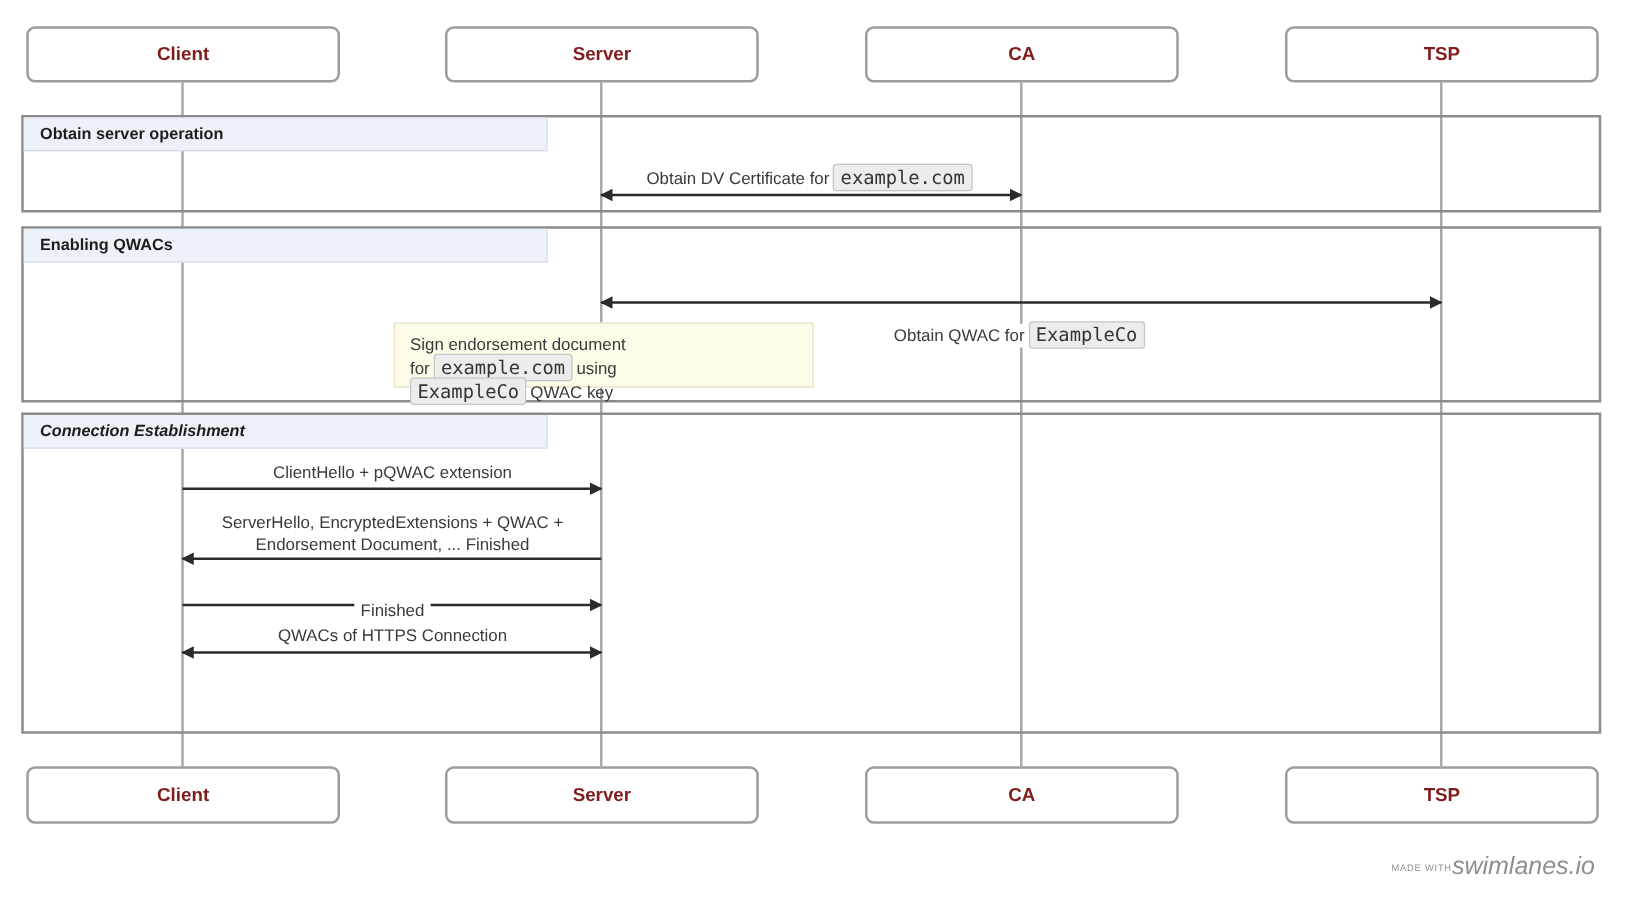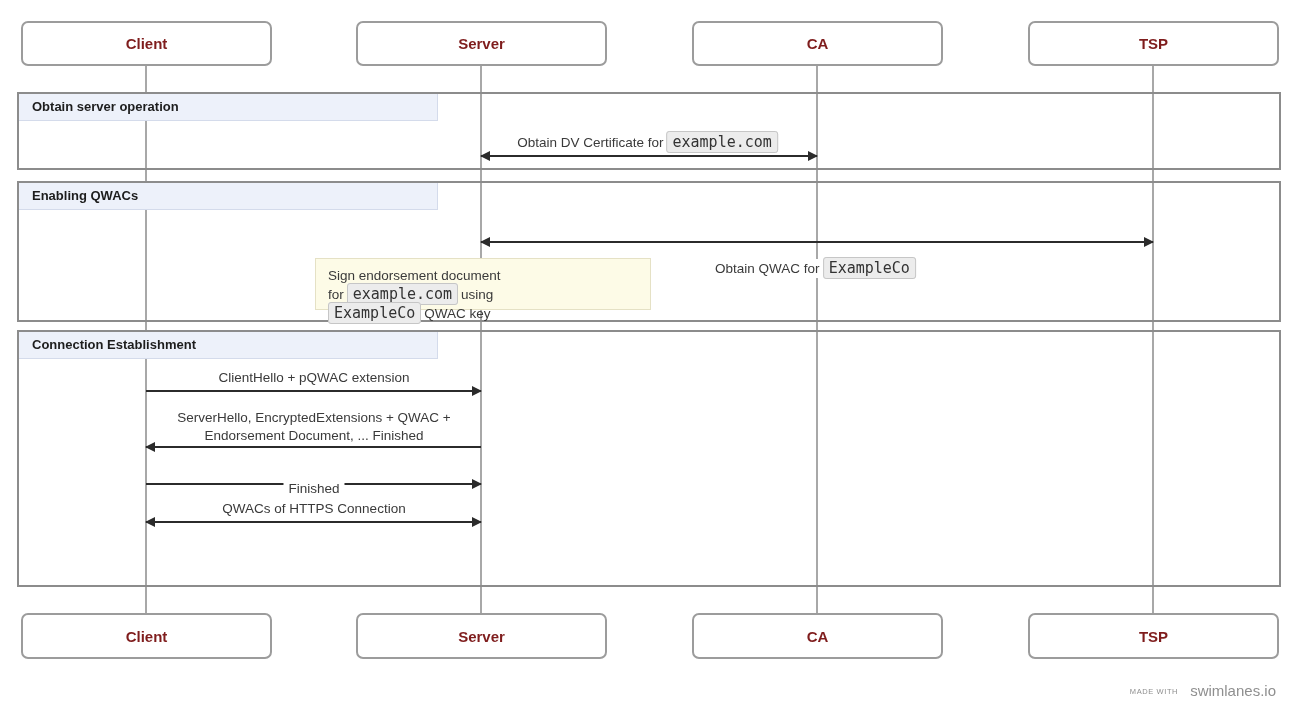--- a/index.html
+++ b/index.html
@@ -37,21 +37,21 @@
   }
   
   .note{
     position:absolute;background:#fdfbe7;border:1px solid #e5e1c5;box-sizing:border-box;
     font-size:13.5px;line-height:19px;color:#3a3a3a;padding:7px 12px;z-index:6;
   }
   .note.single{display:flex;align-items:center;padding:0 12px;}
   
   .footer{position:absolute;right:24px;top:682px;color:#8f8f8f;white-space:nowrap;z-index:3;}
   .made-with{font-size:7.5px;letter-spacing:.6px;vertical-align:2px;}
-  .brand{font-size:15px;margin-left:12px;}
+  .brand{font-size:20px;margin-left:0;font-style:italic;}
 </style>
 </head>
 <body>
 
 <div class="canvas">
 
   <div class="lifeline" style="left:145px;"></div>
   <div class="lifeline" style="left:480px;"></div>
   <div class="lifeline" style="left:816px;"></div>
   <div class="lifeline" style="left:1152px;"></div>
@@ -70,21 +70,21 @@
     </div>
 
   <div class="group" style="top:92px;height:78px;">
     <div class="group-header">Obtain server operation</div>
   </div>
 
   <div class="group" style="top:181px;height:141px;">
     <div class="group-header">Enabling QWACs</div>
   </div>
 
-  <div class="group" style="top:330px;height:257px;">
+  <div class="group" style="top:330px;height:257px;font-style:italic;">
     <div class="group-header">Connection Establishment</div>
   </div>
 
   <div class="msg-label" style="left:649px;top:133px;">
     <span>Obtain DV Certificate for</span><span class="code">example.com</span>
   </div>
   <div class="msg-line" style="left:481px;top:155px;width:336px;">
     <i class="ah ah-l"></i>
     <i class="ah ah-r"></i>
   </div>

